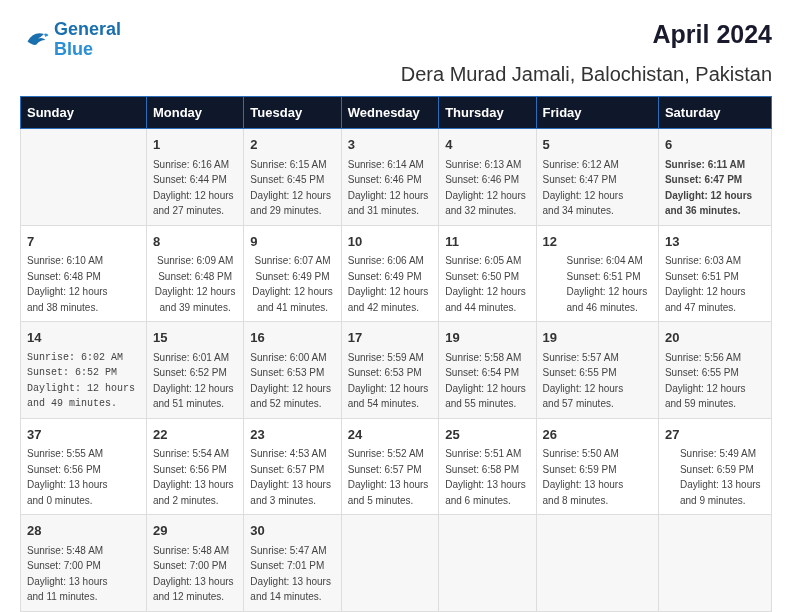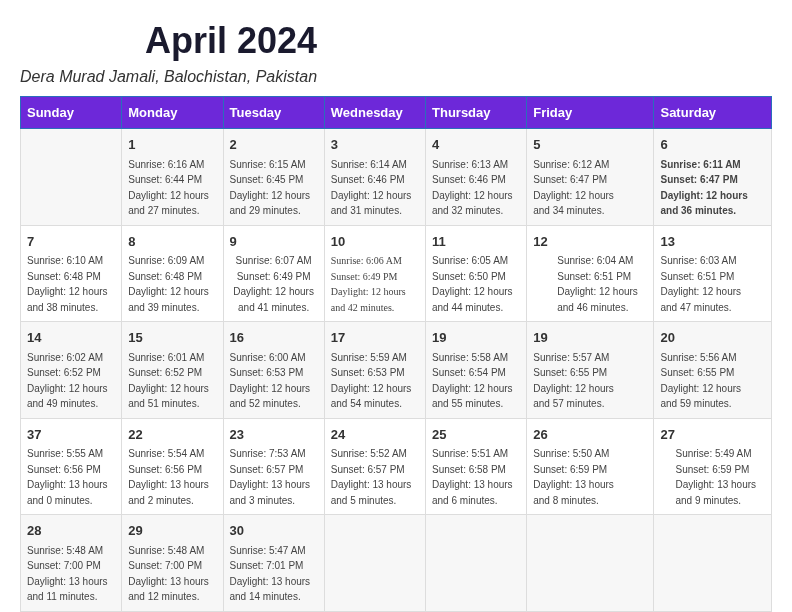--- a/index.html
+++ b/index.html
@@ -31,37 +31,36 @@
       color: #1a6faf;
     }
     .logo-bird {
       width: 30px;
       height: 30px;
     }
     .title-block {
       text-align: right;
     }
     .month-title {
-      font-size: 36px;
+      font-size: 25px;
       font-weight: bold;
       color: #1a1a2e;
     }
     .location-title {
-      font-size: 16px;
+      font-size: 20px;
       color: #333;
-      margin-top: 6px;
-      font-style: italic;
+      margin-top: 14px;
     }
     table {
       width: 100%;
       border-collapse: collapse;
       font-size: 11px;
     }
     thead tr {
-      background-color: #6d28d9;
+      background-color: #0f172a;
       color: #fff;
     }
     thead th {
       padding: 8px 6px;
       text-align: left;
       font-size: 13px;
       font-weight: bold;
       border: 1px solid #2a6ebb;
     }
     tbody tr {
@@ -90,20 +89,32 @@
     .cell-content {
       font-size: 10px;
       color: #444;
       line-height: 1.55;
     }
   </style>
 </head>
 <body>
 
 <div class="header">
+  <div class="logo">
+    <svg class="logo-bird" viewBox="0 0 40 40">
+      <path d="M10,22 Q18,8 32,12 Q28,16 24,18 Q30,16 34,20 Q26,20 22,26 Q18,28 10,22Z" fill="#1a6faf"></path>
+      <path d="M32,12 Q36,10 38,14 Q36,14 34,16Z" fill="#2a8fd4"></path>
+    </svg>
+    <div>
+      <div class="logo-text">
+        <span>General</span><br>
+        <span style="color:#2a8fd4">Blue</span>
+      </div>
+    </div>
+  </div>
   <div class="title-block">
     <div class="month-title">April 2024</div>
     <div class="location-title">Dera Murad Jamali, Balochistan, Pakistan</div>
   </div>
 </div>
 
 <table>
   <thead>
     <tr>
       <th>Sunday</th>
@@ -164,35 +175,35 @@
       <tr>
         <td>
           <span class="day-number">7</span>
           <div class="cell-content" style="white-space: pre-line;">Sunrise: 6:10 AM
 Sunset: 6:48 PM
 Daylight: 12 hours
 and 38 minutes.</div>
         </td>
         <td>
           <span class="day-number">8</span>
-          <div class="cell-content" style="white-space: pre-line;">Sunrise: 6:09 AM
+          <div class="cell-content" style="white-space: pre-line; text-align: center;">Sunrise: 6:09 AM
 Sunset: 6:48 PM
 Daylight: 12 hours
 and 39 minutes.</div>
         </td>
         <td>
           <span class="day-number">9</span>
           <div class="cell-content" style="white-space: pre-line; text-align: center;">Sunrise: 6:07 AM
 Sunset: 6:49 PM
 Daylight: 12 hours
 and 41 minutes.</div>
         </td>
         <td>
           <span class="day-number">10</span>
-          <div class="cell-content" style="white-space: pre-line; font-family: Liberation Serif, serif;">Sunrise: 6:06 AM
+          <div class="cell-content" style="white-space: pre-line;">Sunrise: 6:06 AM
 Sunset: 6:49 PM
 Daylight: 12 hours
 and 42 minutes.</div>
         </td>
         <td>
           <span class="day-number">11</span>
           <div class="cell-content" style="white-space: pre-line;">Sunrise: 6:05 AM
 Sunset: 6:50 PM
 Daylight: 12 hours
 and 44 minutes.</div>
@@ -208,21 +219,21 @@
           <span class="day-number">13</span>
           <div class="cell-content" style="white-space: pre-line;">Sunrise: 6:03 AM
 Sunset: 6:51 PM
 Daylight: 12 hours
 and 47 minutes.</div>
         </td>
       </tr>
       <tr>
         <td>
           <span class="day-number">14</span>
-          <div class="cell-content" style="white-space: pre-line;">Sunrise: 6:02 AM
+          <div class="cell-content" style="white-space: pre-line; font-family: Liberation Mono, monospace;">Sunrise: 6:02 AM
 Sunset: 6:52 PM
 Daylight: 12 hours
 and 49 minutes.</div>
         </td>
         <td>
           <span class="day-number">15</span>
           <div class="cell-content" style="white-space: pre-line;">Sunrise: 6:01 AM
 Sunset: 6:52 PM
 Daylight: 12 hours
 and 51 minutes.</div>
@@ -273,21 +284,21 @@
         </td>
         <td>
           <span class="day-number">22</span>
           <div class="cell-content" style="white-space: pre-line;">Sunrise: 5:54 AM
 Sunset: 6:56 PM
 Daylight: 13 hours
 and 2 minutes.</div>
         </td>
         <td>
           <span class="day-number">23</span>
-          <div class="cell-content" style="white-space: pre-line;">Sunrise: 7:53 AM
+          <div class="cell-content" style="white-space: pre-line;">Sunrise: 4:53 AM
 Sunset: 6:57 PM
 Daylight: 13 hours
 and 3 minutes.</div>
         </td>
         <td>
           <span class="day-number">24</span>
           <div class="cell-content" style="white-space: pre-line;">Sunrise: 5:52 AM
 Sunset: 6:57 PM
 Daylight: 13 hours
 and 5 minutes.</div>

